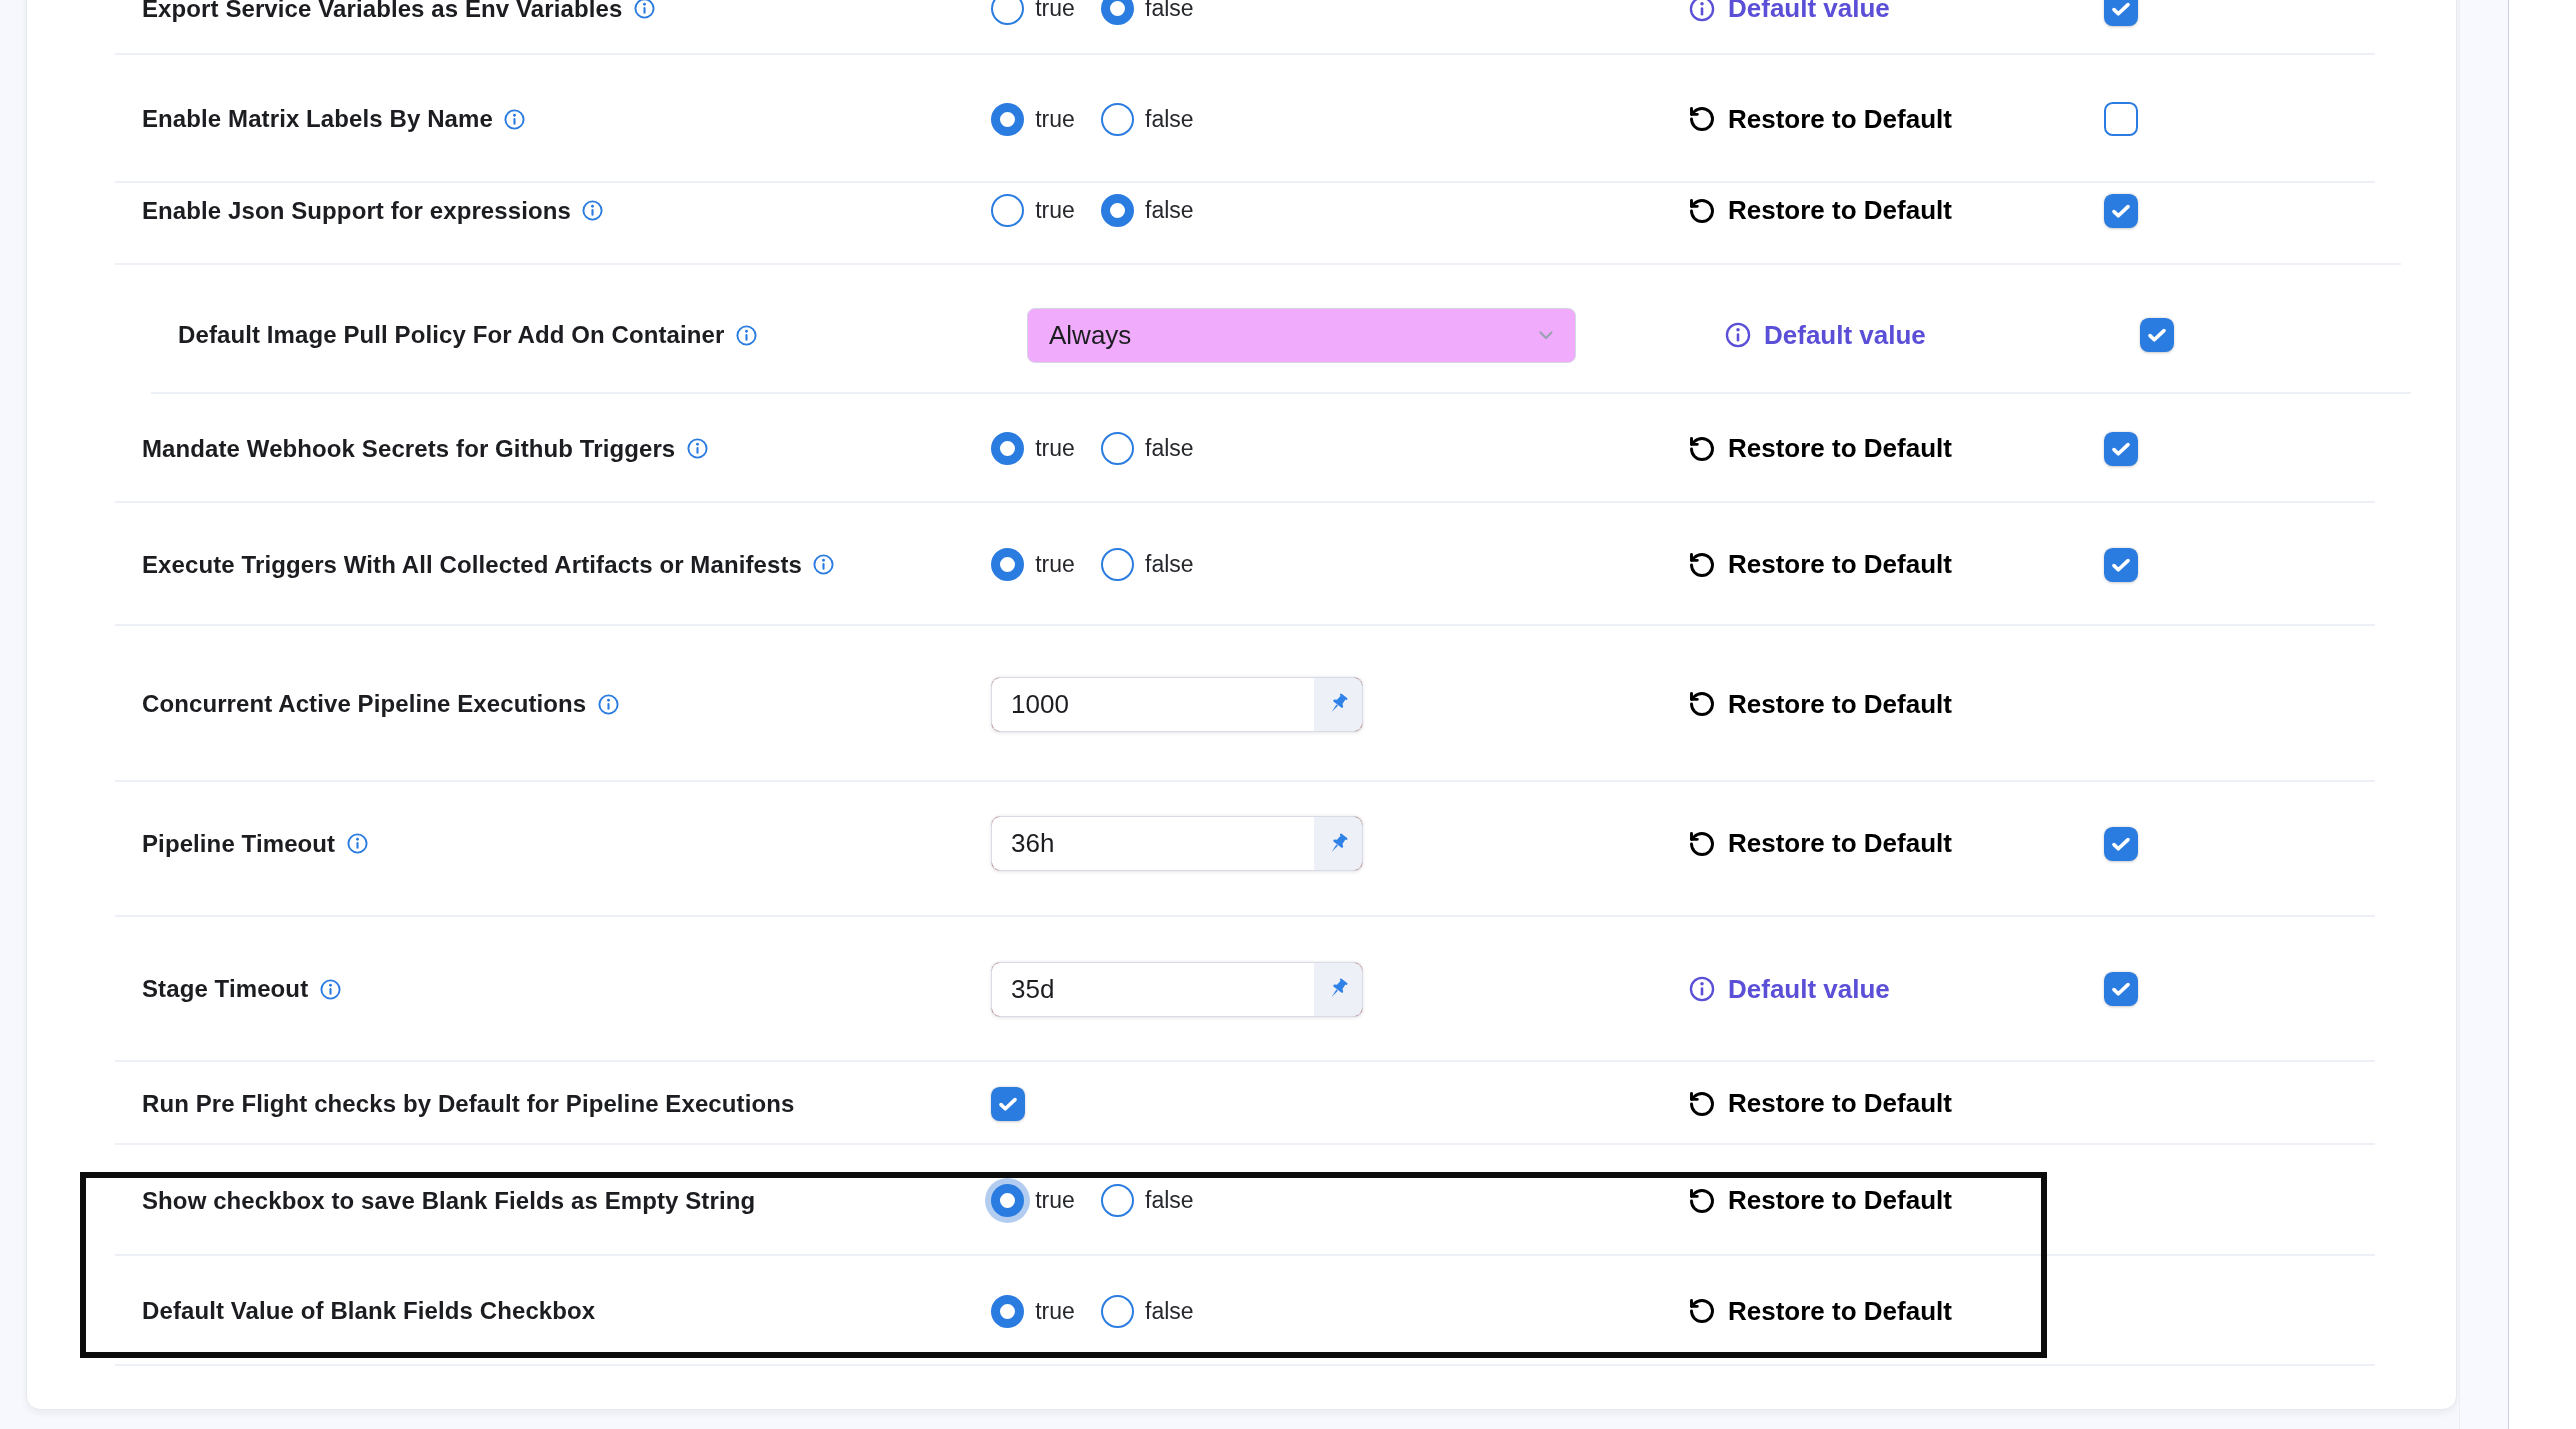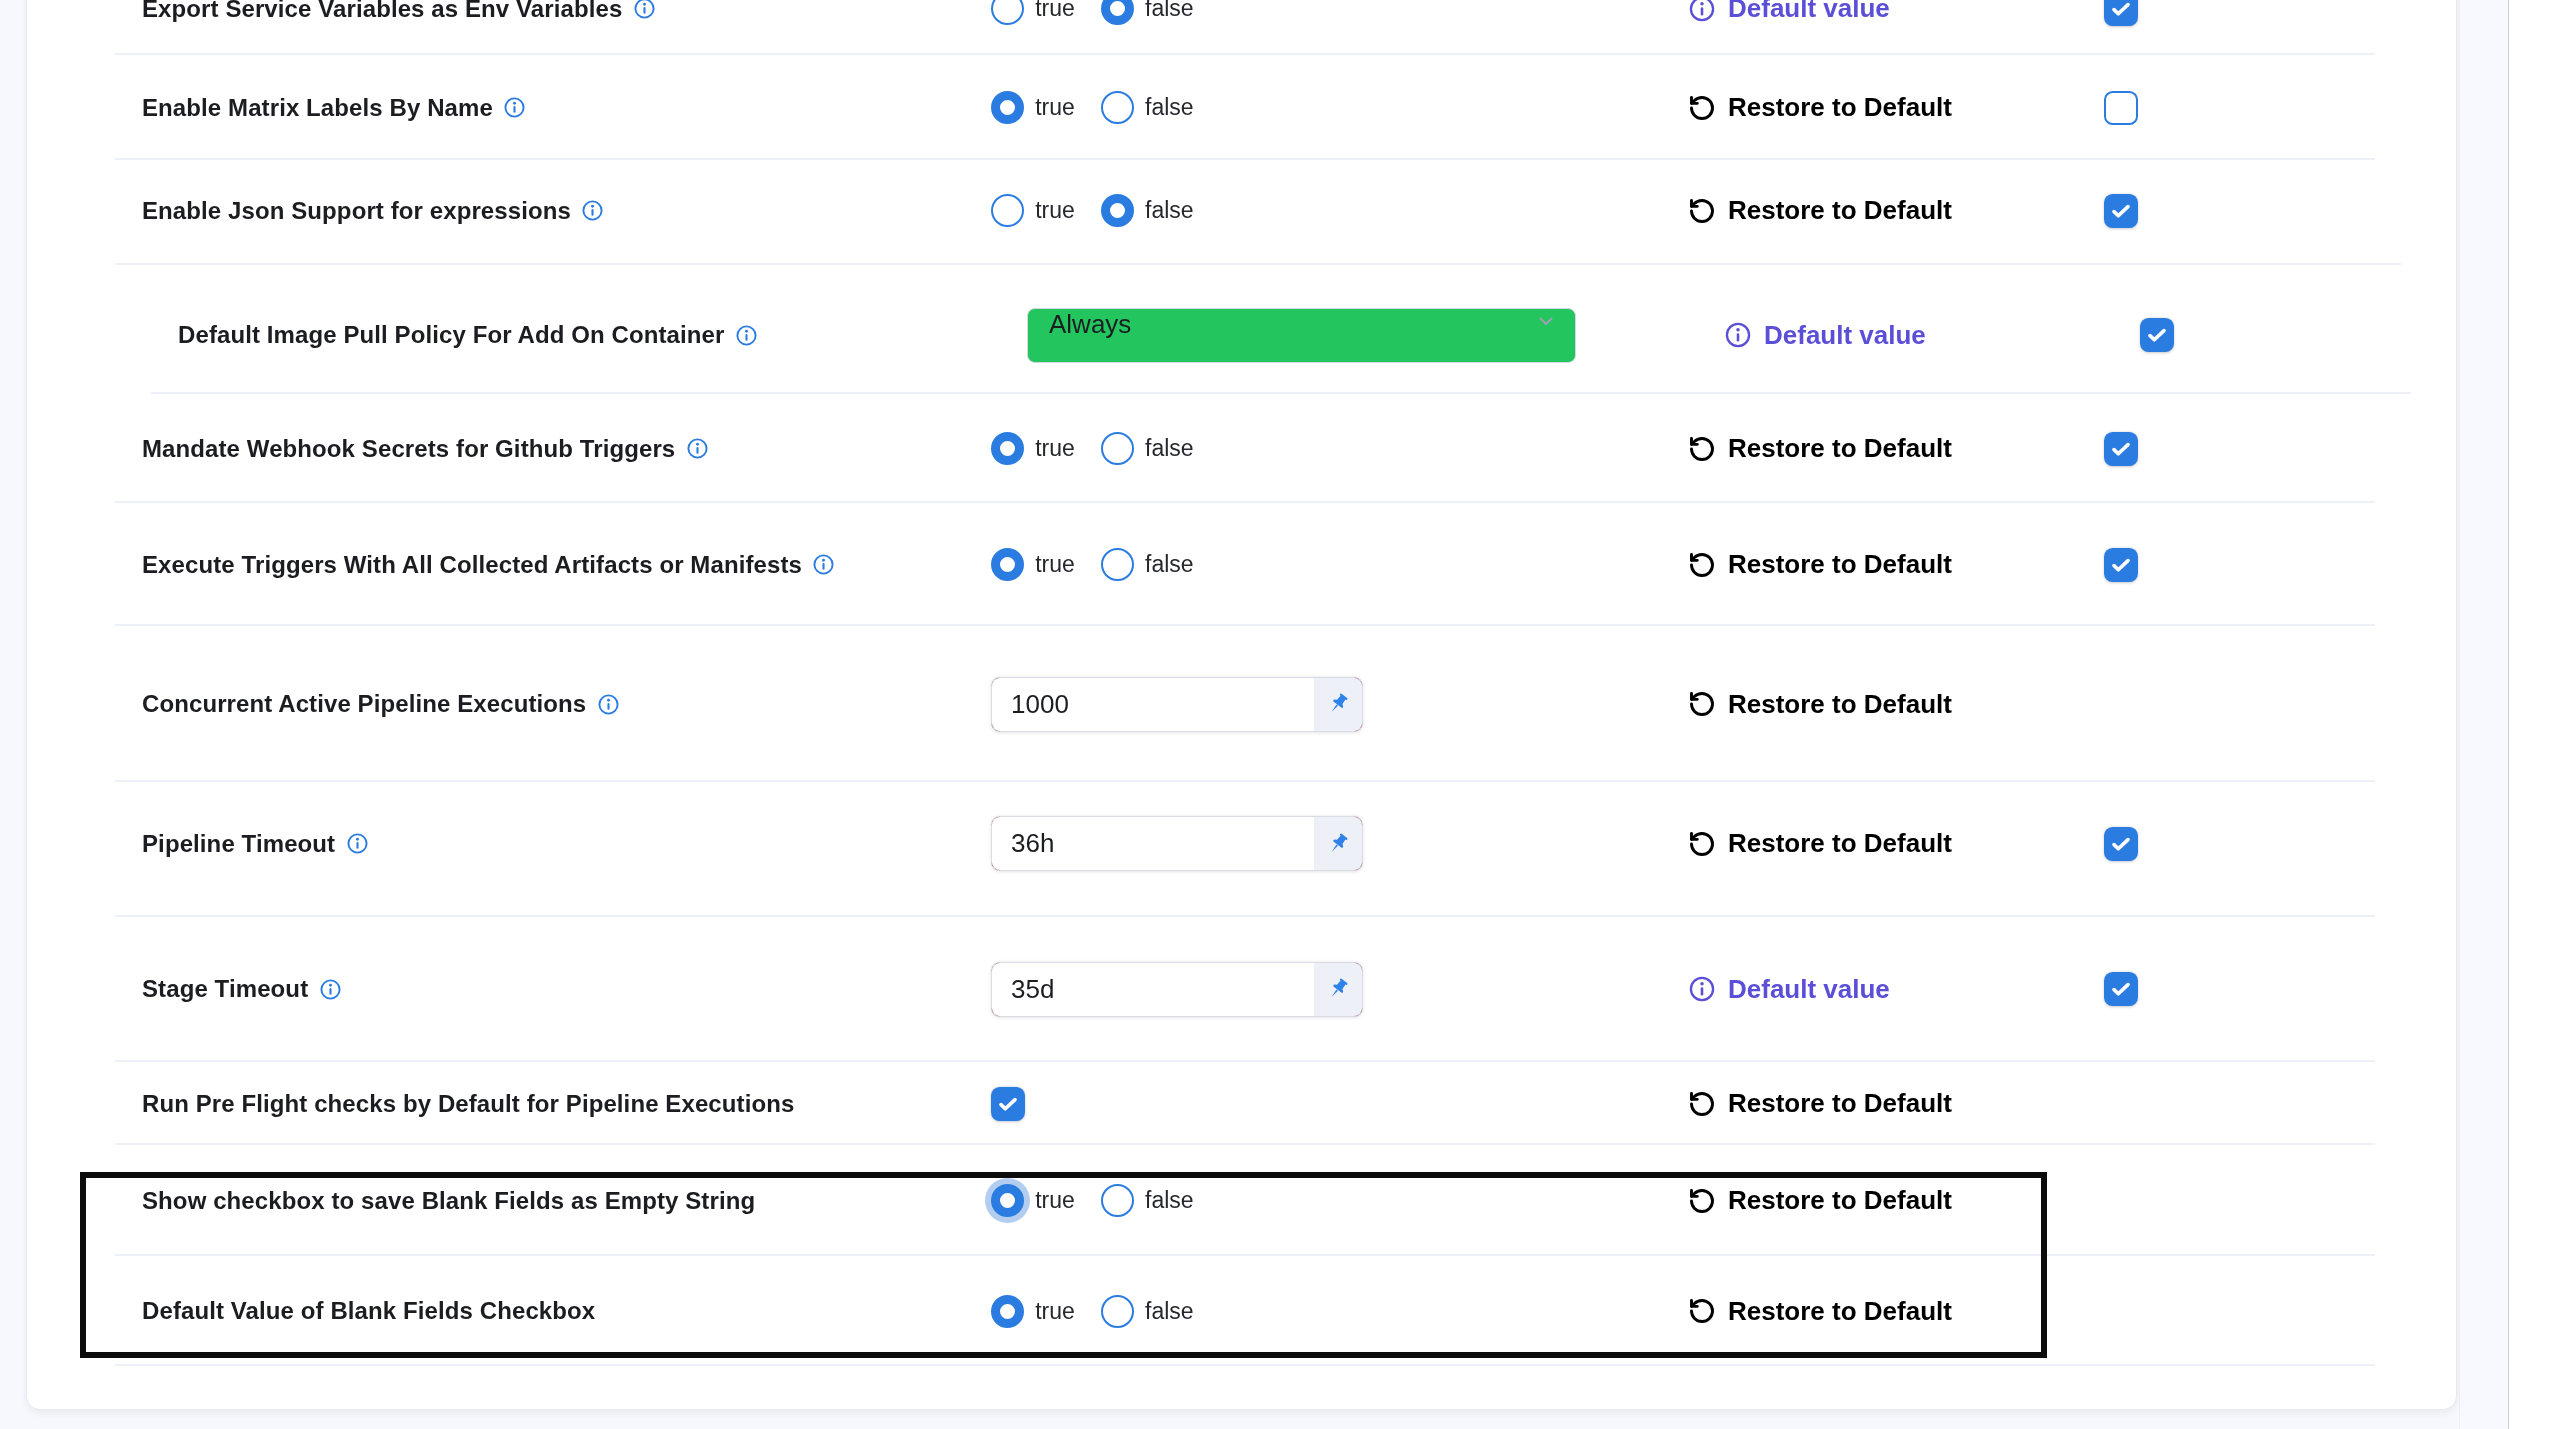--- a/index.html
+++ b/index.html
@@ -24,38 +24,38 @@
   .radio.focus{box-shadow:0 0 0 6px #b3cdf0;}
   .rlabel{font-size:23px;color:#26282d;margin:0 26px 0 11.2px;}
   .rlabel:last-child{margin-right:0;}
   .inputgroup{display:flex;align-items:stretch;height:53px;border:1.7px solid #d9dce6;
     border-radius:8.6px;overflow:hidden;box-shadow:0 0.9px 3.4px rgba(40,41,61,0.12);background:#7f1d1d;}
   .txt{width:284px;border:none;outline:none;font-family:"Liberation Sans",sans-serif;
     font-size:26px;color:#1c1d21;padding:0 19px;background:#fff;}
   .pinbox{width:48px;background:#eef0f7;display:flex;align-items:center;justify-content:center;}
   .pin{width:28px;height:28px;color:#2f82e8;}
   .select{width:549px;height:55px;box-sizing:border-box;border:1.7px solid #d4d8e2;border-radius:7.8px;
-    background:#22c55e;display:flex;justify-content:space-between;padding:0 17px 0 21px;gap:31px;}
+    background:#f0abfc;display:flex;align-items:center;justify-content:space-between;padding:0 17px 0 21px;gap:31px;}
   .select-text{font-size:26px;color:#1c1d21;}
   .chev{width:24px;height:24px;color:#9aa2b1;}
   .cbox{width:34px;height:34px;border-radius:8.6px;box-sizing:border-box;display:flex;
     align-items:center;justify-content:center;flex:0 0 auto;box-shadow:0 0.9px 2.6px rgba(40,41,61,0.25);}
   .cbox.checked{background:#2b7ce0;}
   .cbox.unchecked{background:#fff;border:2.6px solid #2b7ce0;box-shadow:none;}
   .cbox svg{width:24px;height:24px;}
   .action-col{position:absolute;left:1688px;top:0;bottom:0;display:flex;align-items:center;gap:12px;}
   .action{display:flex;align-items:center;gap:12px;font-size:26px;font-weight:bold;cursor:pointer;}
   .action.restore{color:#000000;}
   .action.default{color:#5a4fd6;}
   .aicon{width:28px;height:28px;}
   .cb-col{position:absolute;left:2104px;top:0;bottom:0;display:flex;align-items:center;}
   .highlight-box{position:absolute;left:80px;top:1172px;width:1967px;height:186px;
     box-sizing:border-box;border:6px solid #0c0c0c;background:transparent;}
   
-  #r1{top:-38px;height:93px;} #r2{top:55px;height:105px;} #r3{top:156px;height:109px;padding-left:26px;}
+  #r1{top:-38px;height:93px;} #r2{top:55px;height:128px;} #r3{top:156px;height:109px;padding-left:26px;}
   #r4{top:276px;height:118px;margin-left:36px;} #r5{top:394px;height:109px;} #r6{top:503px;height:123px;}
   #r7{top:626px;height:156px;} #r8{top:770px;height:147px;} #r9{top:916px;height:146px;}
   #r10{top:1062px;height:83px;} #r11{top:1145px;height:111px;} #r12{top:1256px;height:110px;}
 </style>
 </head>
 <body>
 
 <svg width="0" height="0" style="position:absolute" aria-hidden="true">
   <defs>
     <symbol id="i-info" viewBox="0 0 24 24">

